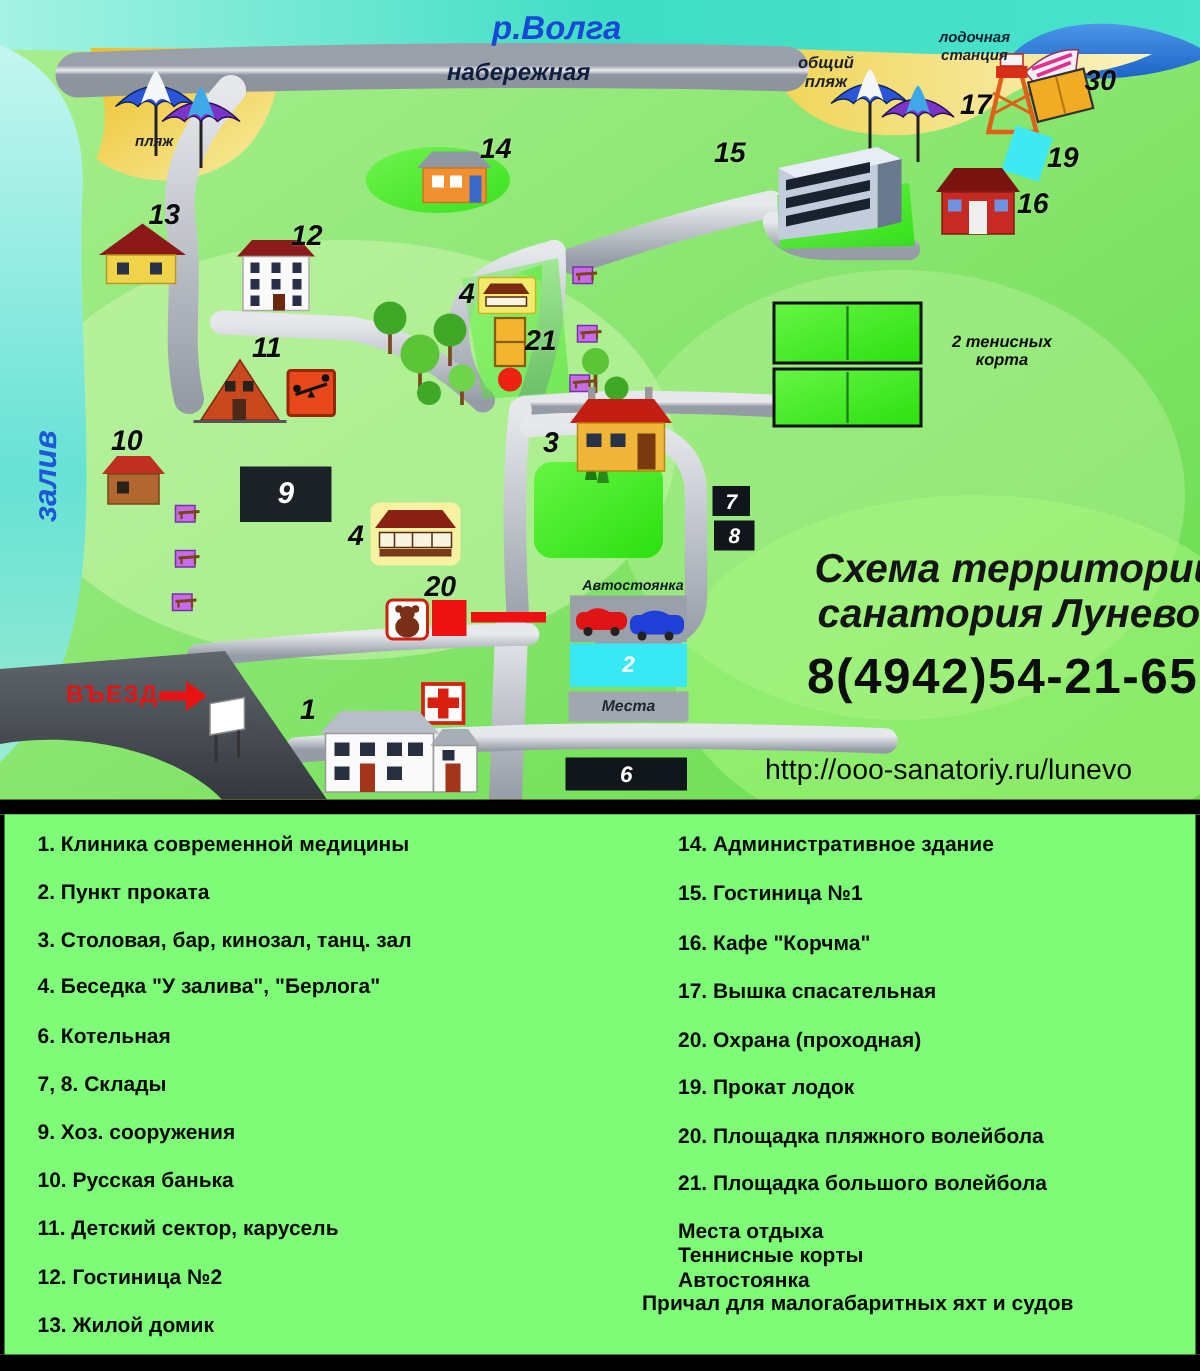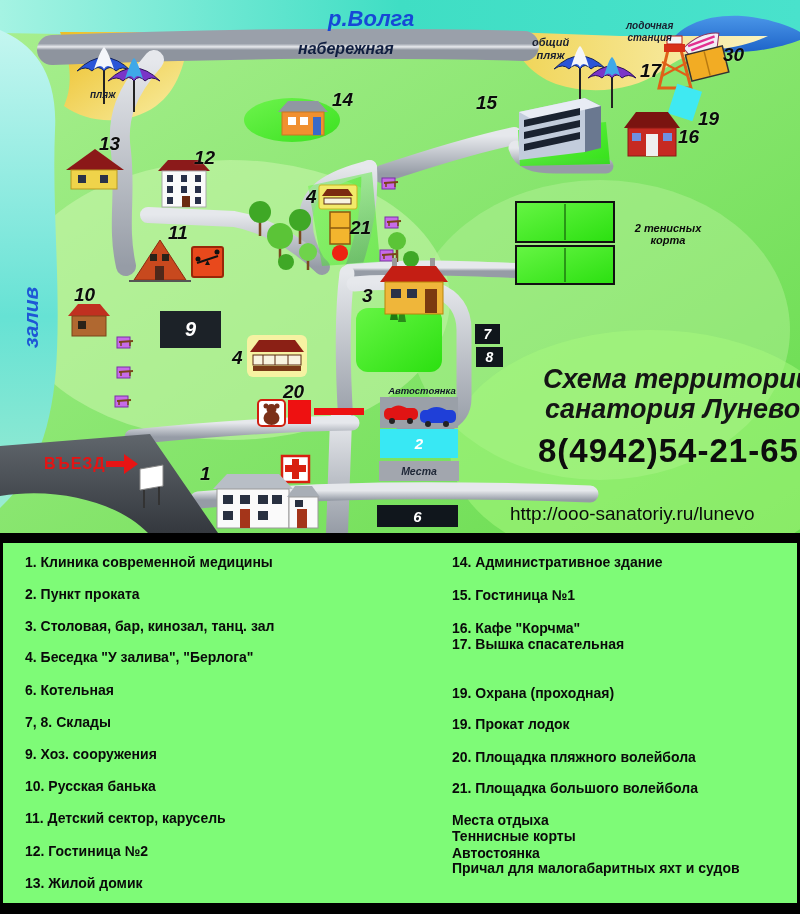--- a/index.html
+++ b/index.html
@@ -387,26 +387,26 @@
     </div>
 
   <div class="num" style="left:200px;top:463px;">1</div>
   <div class="num" style="left:362px;top:285px;">3</div>
   <div class="num" style="left:306px;top:186px;">4</div>
   <div class="num" style="left:232px;top:347px;">4</div>
   <div class="num" style="left:74px;top:284px;">10</div>
   <div class="num" style="left:168px;top:222px;">11</div>
   <div class="num" style="left:194px;top:147px;">12</div>
   <div class="num" style="left:99px;top:133px;">13</div>
-  <div class="num" style="left:332px;top:89px;">14</div>
+  <div class="num" style="left:320px;top:89px;">14</div>
   <div class="num" style="left:476px;top:92px;">15</div>
   <div class="num" style="left:678px;top:126px;">16</div>
   <div class="num" style="left:640px;top:60px;">17</div>
   <div class="num" style="left:283px;top:381px;">20</div>
-  <div class="num" style="left:698px;top:108px;font-style:italic;">19</div>
+  <div class="num" style="left:698px;top:95px;font-style:italic;">19</div>
   <div class="num" style="left:723px;top:44px;">30</div>
   <div class="num" style="left:350px;top:217px;">21</div>
 
   <div class="title" style="left:543px;top:364px;">Схема территории</div>
   <div class="title" style="left:545px;top:394px;">санатория Лунево</div>
   <div class="phone" style="left:538px;top:432px;">8(4942)54-21-65</div>
   <div class="url" style="left:510px;top:503px;">http://ooo-sanatoriy.ru/lunevo</div>
 
   <div class="bar" style="top:533px;height:10px;"></div>
   <div class="legend">
@@ -418,26 +418,26 @@
     <div class="leg-item" style="left:22px;top:171px;">7, 8. Склады</div>
     <div class="leg-item" style="left:22px;top:203px;">9. Хоз. сооружения</div>
     <div class="leg-item" style="left:22px;top:235px;">10. Русская банька</div>
     <div class="leg-item" style="left:22px;top:267px;">11. Детский сектор, карусель</div>
     <div class="leg-item" style="left:22px;top:300px;">12. Гостиница №2</div>
     <div class="leg-item" style="left:22px;top:332px;text-align:right;">13. Жилой домик</div>
 
     <div class="leg-item" style="left:449px;top:11px;">14. Административное здание</div>
     <div class="leg-item" style="left:449px;top:44px;">15. Гостиница №1</div>
     <div class="leg-item" style="left:449px;top:77px;">16. Кафе "Корчма"</div>
-    <div class="leg-item" style="left:449px;top:93px;">17. Вышка спасательная</div>
-    <div class="leg-item" style="left:449px;top:142px;">19. Охрана (проходная)</div>
+    <div class="leg-item" style="left:449px;top:109px;">17. Вышка спасательная</div>
+    <div class="leg-item" style="left:449px;top:142px;">20. Охрана (проходная)</div>
     <div class="leg-item" style="left:449px;top:173px;">19. Прокат лодок</div>
     <div class="leg-item" style="left:449px;top:206px;">20. Площадка пляжного волейбола</div>
     <div class="leg-item" style="left:449px;top:237px;">21. Площадка большого волейбола</div>
 
     <div class="leg-item" style="left:449px;top:269px;">Места отдыха</div>
     <div class="leg-item" style="left:449px;top:285px;">Теннисные корты</div>
     <div class="leg-item" style="left:449px;top:302px;">Автостоянка</div>
-    <div class="leg-item" style="left:449px;top:317px;">Причал для малогабаритных яхт и судов</div>
+    <div class="leg-item" style="left:425px;top:317px;">Причал для малогабаритных яхт и судов</div>
   </div>
   <div class="bar" style="top:903px;height:11px;"></div>
 
 </div>
 
 </body></html>

